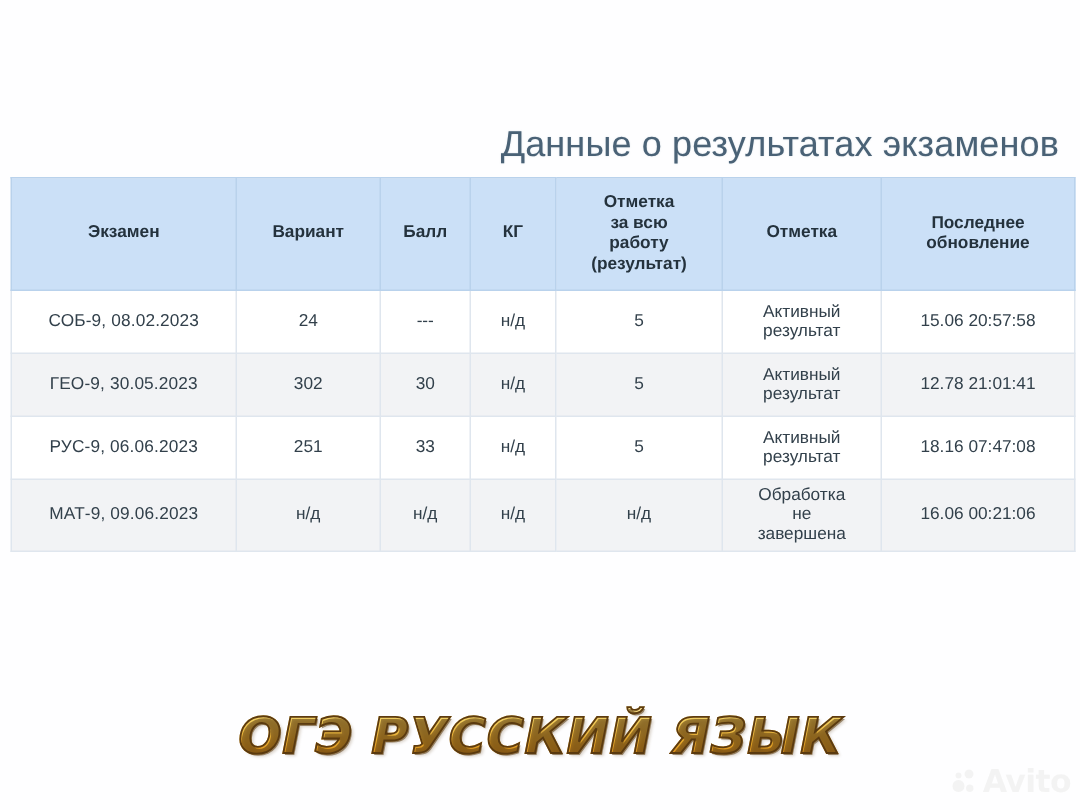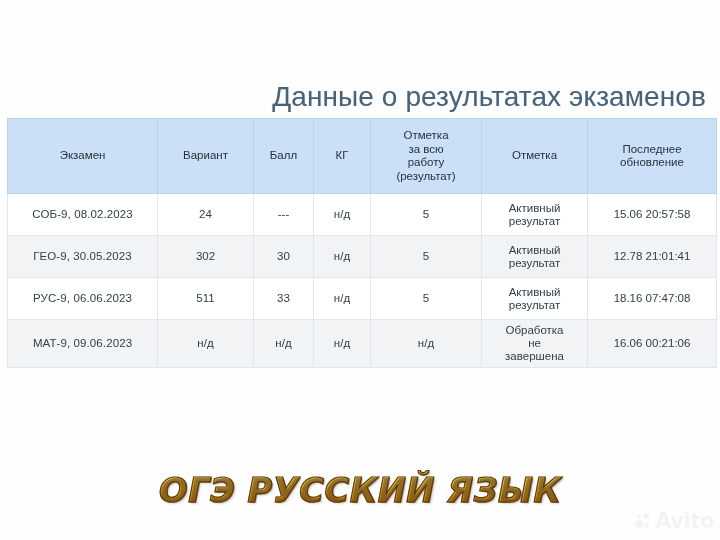--- a/index.html
+++ b/index.html
@@ -25,21 +25,21 @@
   
   .title {
     position: absolute;
     left: 0;
     right: 6px;
     top: 82px;
     height: 30px;
     text-align: right;
     padding-right: 8px;
     box-sizing: border-box;
-    font-size: 28px;
+    font-size: 24px;
     line-height: 30px;
     font-weight: 400;
     color: #4a6276;
     letter-spacing: 0.1px;
     white-space: nowrap;
     text-shadow: 0 0 1px rgba(120,150,170,0.35);
   }
 
   
   .table-wrap {
@@ -59,21 +59,21 @@
   table.exam-table td {
     border: 1px solid #c9d9e8;
     padding: 0 3px;
     text-align: center;
     vertical-align: middle;
     font-weight: normal;
   }
   table.exam-table thead th {
     background: #cbe0f7;
     color: #24323d;
-    font-weight: 400;
+    font-weight: 700;
     font-size: 11.5px;
     height: 74px;
     line-height: 13.5px;
     border-color: #b9d2ec;
     margin-top: 20px;
   }
   table.exam-table tbody td {
     height: 41px;
     line-height: 13px;
     font-size: 11.5px;
@@ -236,21 +236,21 @@
           <td class="cell-kg">н/д</td>
           <td class="cell-mark">5</td>
           <td class="cell-status">
             <div>Активный</div>
             <div>результат</div>
           </td>
           <td class="cell-updated">12.78 21:01:41</td>
         </tr>
         <tr>
           <td class="cell-exam">РУС-9, 06.06.2023</td>
-          <td class="cell-variant">511</td>
+          <td class="cell-variant">251</td>
           <td class="cell-score">33</td>
           <td class="cell-kg">н/д</td>
           <td class="cell-mark">5</td>
           <td class="cell-status">
             <div>Активный</div>
             <div>результат</div>
           </td>
           <td class="cell-updated">18.16 07:47:08</td>
         </tr>
         <tr>

